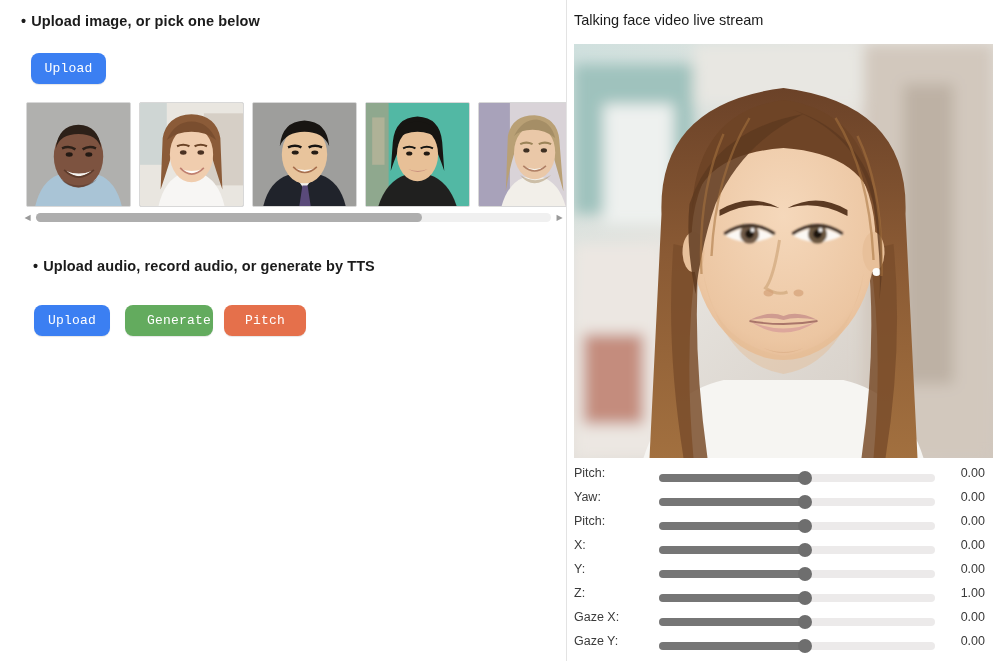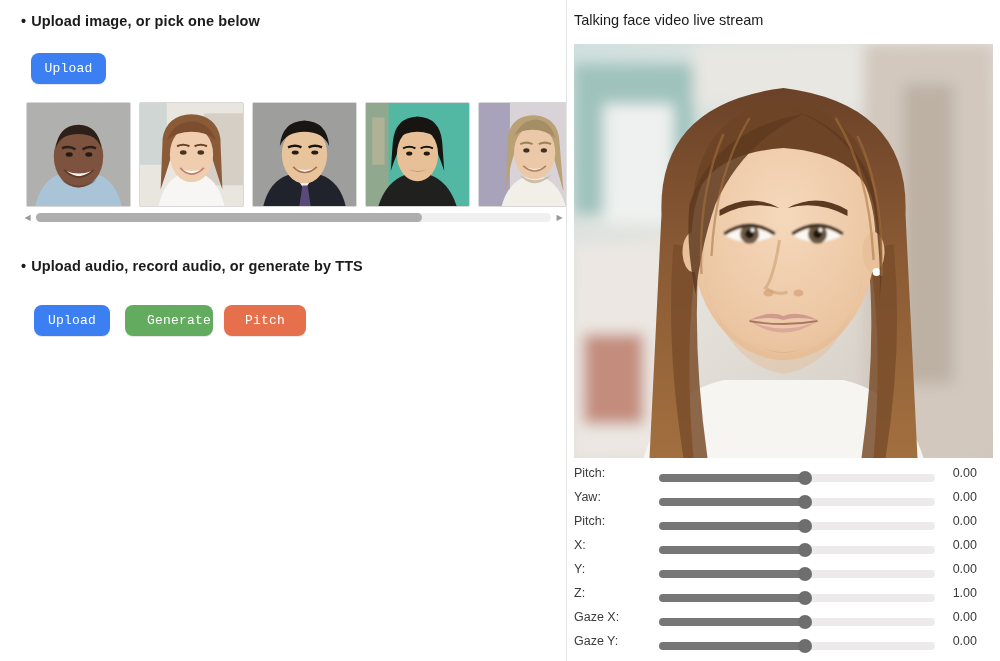--- a/index.html
+++ b/index.html
@@ -151,21 +151,21 @@
   .slider-thumb {
     position: absolute; top: 50%;
     transform: translate(-50%, -50%);
     width: 14px; height: 14px;
     background: #6e6e6e; border-radius: 50%;
     cursor: grab;
   }
   .slider-value {
     width: 56px;
     text-align: right;
-    padding-right: 24px;
+    padding-right: 16px;
     font-size: 12.5px;
     color: #3a3a3a;
     margin-left: 10px;
   }
 </style>
 </head>
 <body>
 
 <div id="app">
 
@@ -270,21 +270,21 @@
     </div>
 
     <div id="gallery-scrollbar">
       <div class="sb-arrow">◀</div>
       <div id="sb-track">
         <div id="sb-thumb" style="width: 75%;"></div>
       </div>
       <div class="sb-arrow">▶</div>
     </div>
 
-    <div class="section-heading" style="left:21px; top:258px;">
+    <div class="section-heading" style="left:33px; top:258px;">
       <span class="bullet-dot">•</span><span>Upload audio, record audio, or generate by TTS</span>
     </div>
 
     <div class="btn btn-blue" style="left:34px; top:305px; width:76px; height:31px;">Upload</div>
     <div class="btn btn-green" style="left:125px; top:305px; width:88px; height:31px;">Generate</div>
     <div class="btn btn-red" style="left:224px; top:305px; width:82px; height:31px;">Pitch</div>
 
   </div>
 
   <div id="right-panel">

